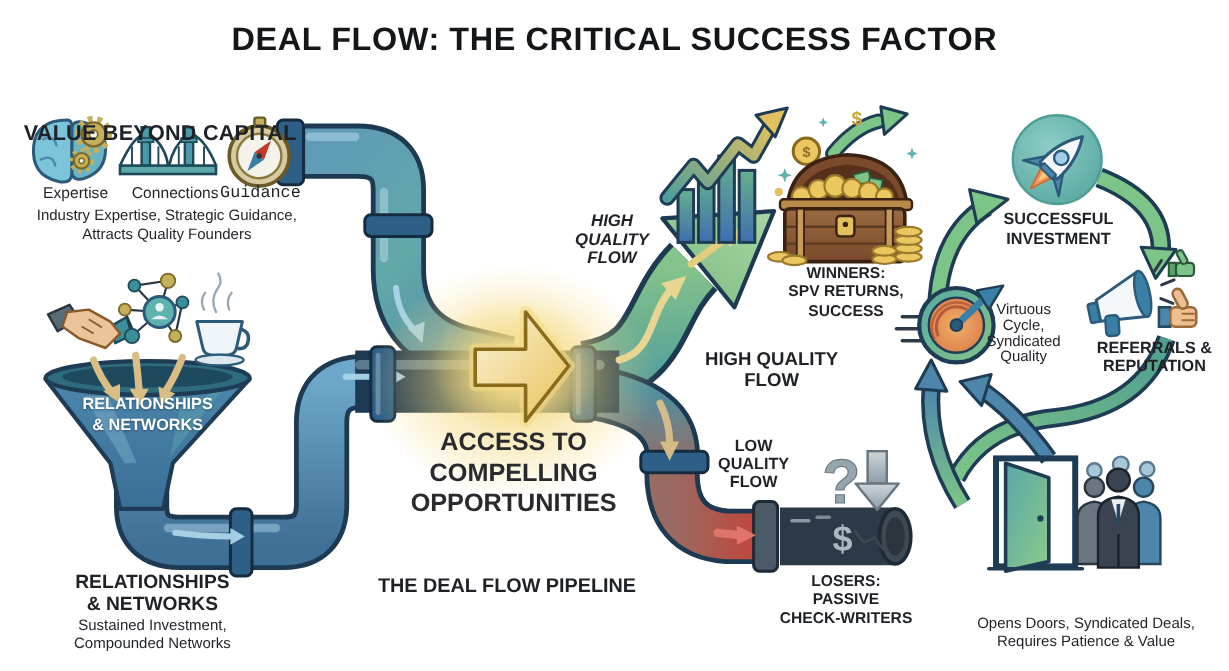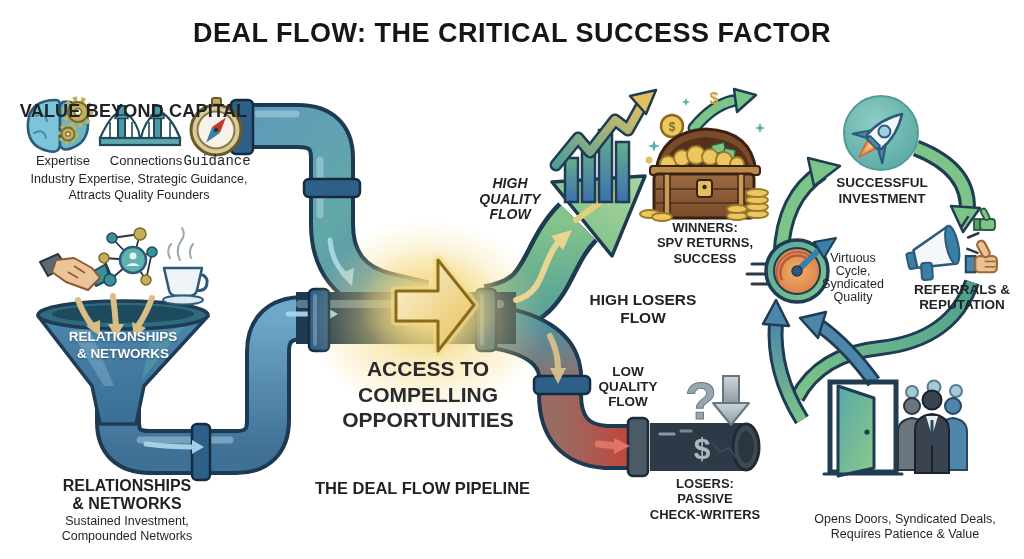--- a/index.html
+++ b/index.html
@@ -500,21 +500,21 @@
 
 <div class="t b caption">THE DEAL FLOW PIPELINE</div>
 
 <div class="t b hq-l">
   <div>HIGH</div>
   <div>QUALITY</div>
   <div>FLOW</div>
 </div>
 
 <div class="t b hq-r">
-  <div>HIGH LOSERS</div>
+  <div>HIGH QUALITY</div>
   <div>FLOW</div>
 </div>
 
 <div class="t b lq">
   <div>LOW</div>
   <div>QUALITY</div>
   <div>FLOW</div>
 </div>
 
 <div class="t b winners">

